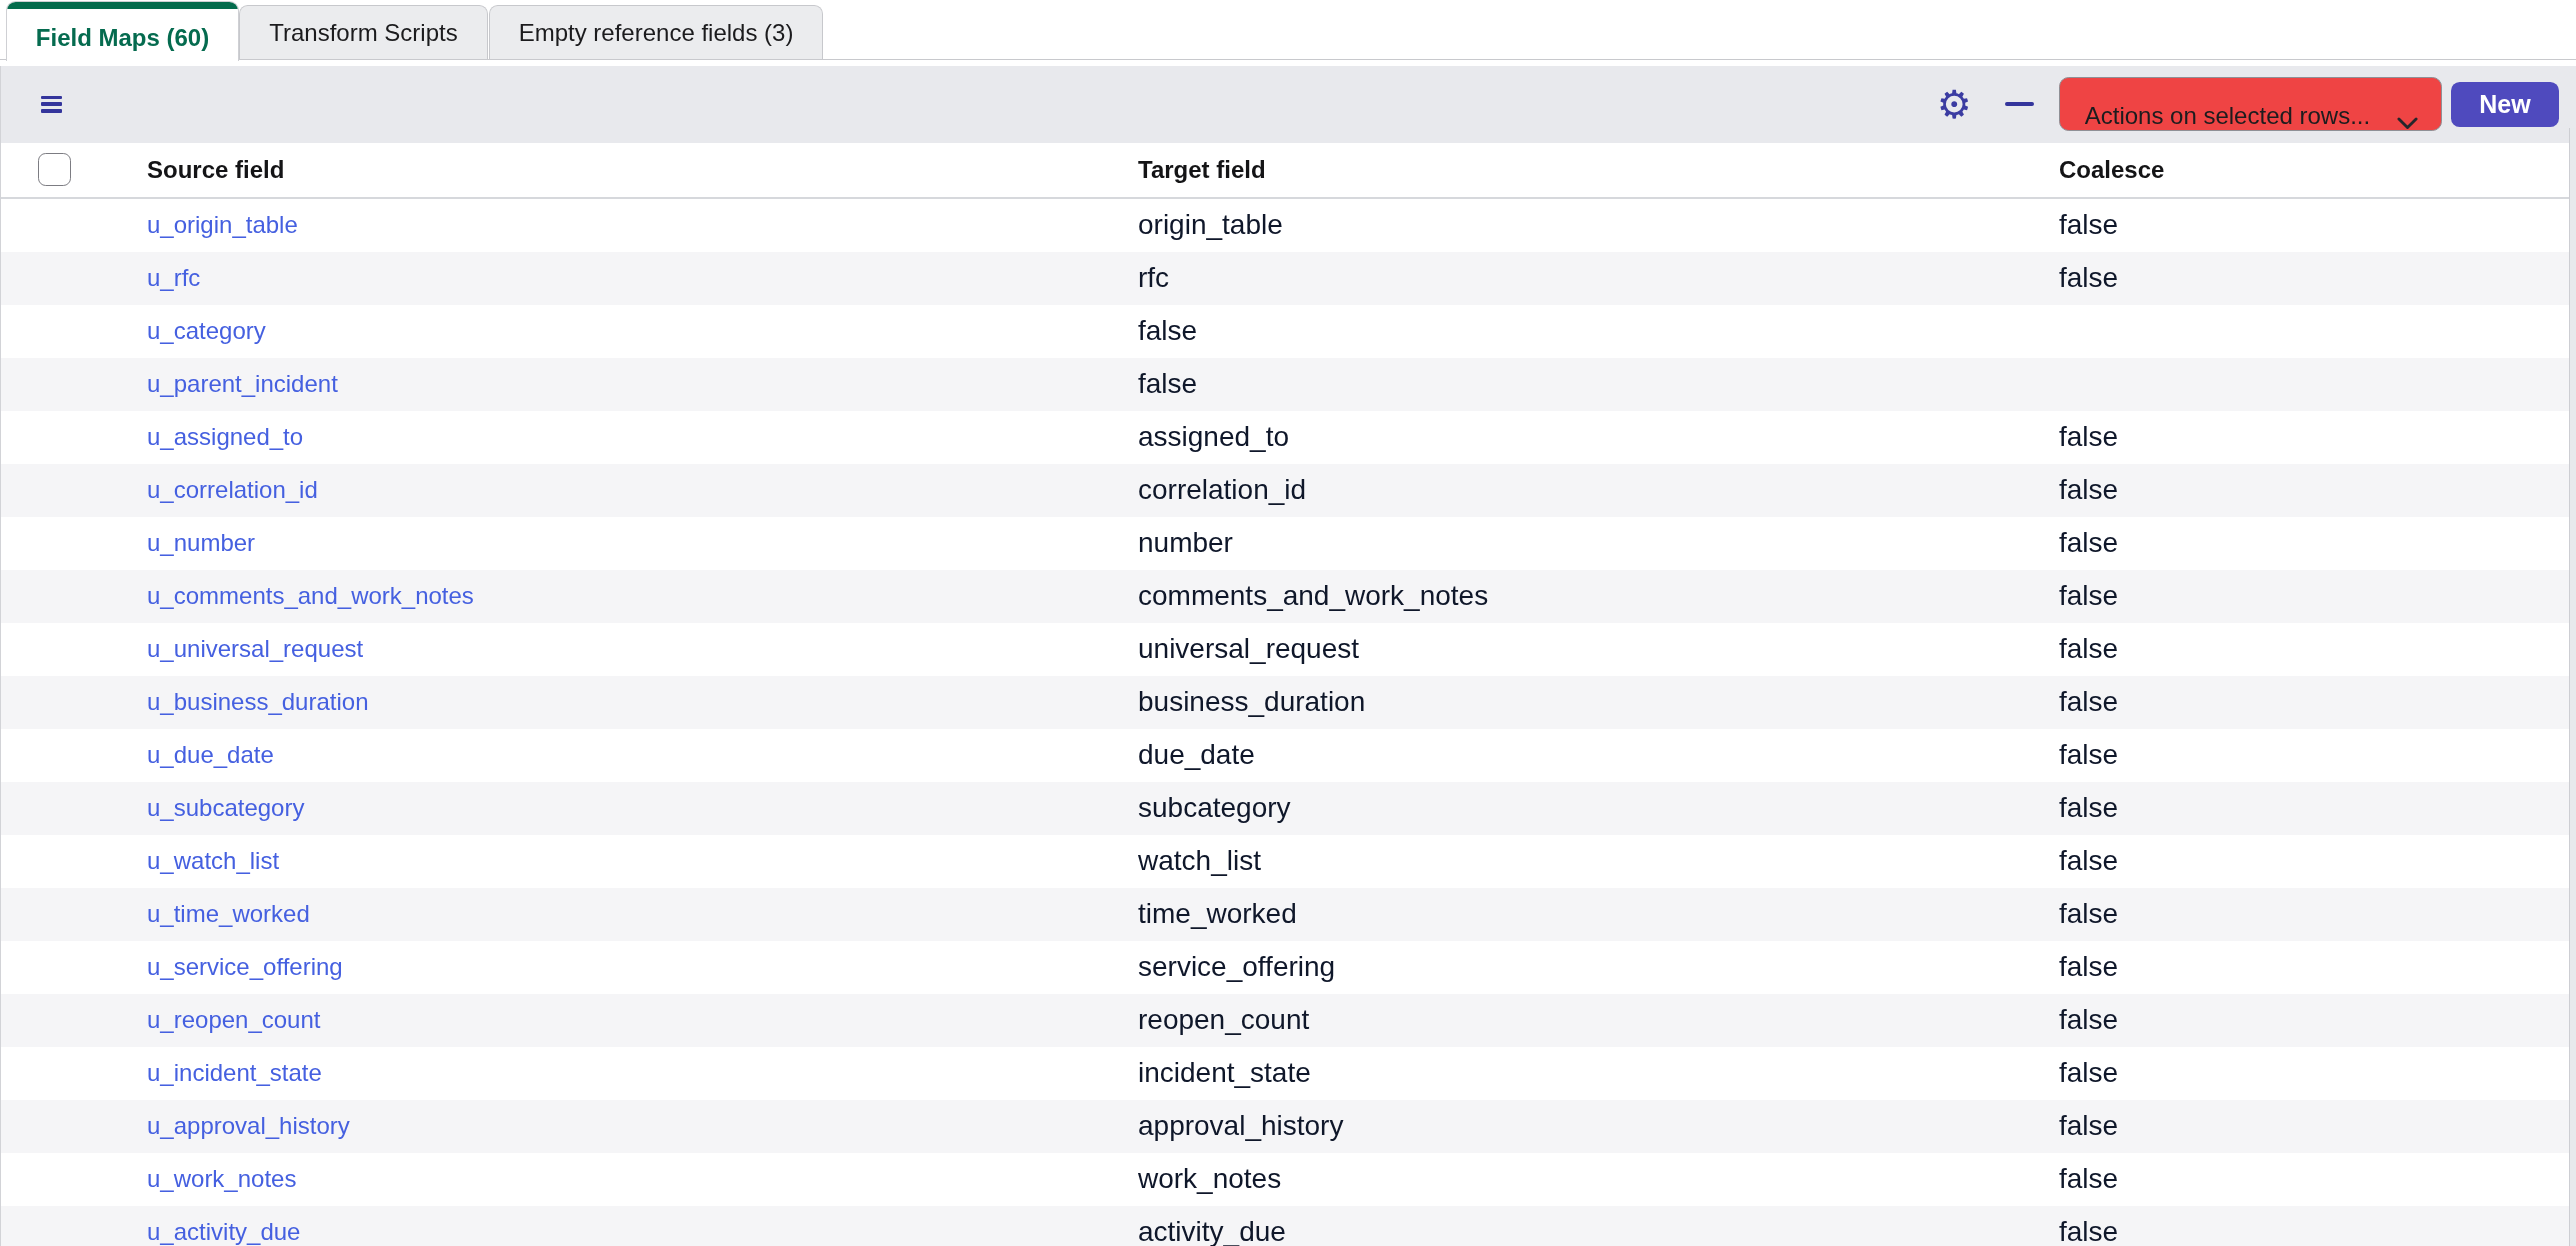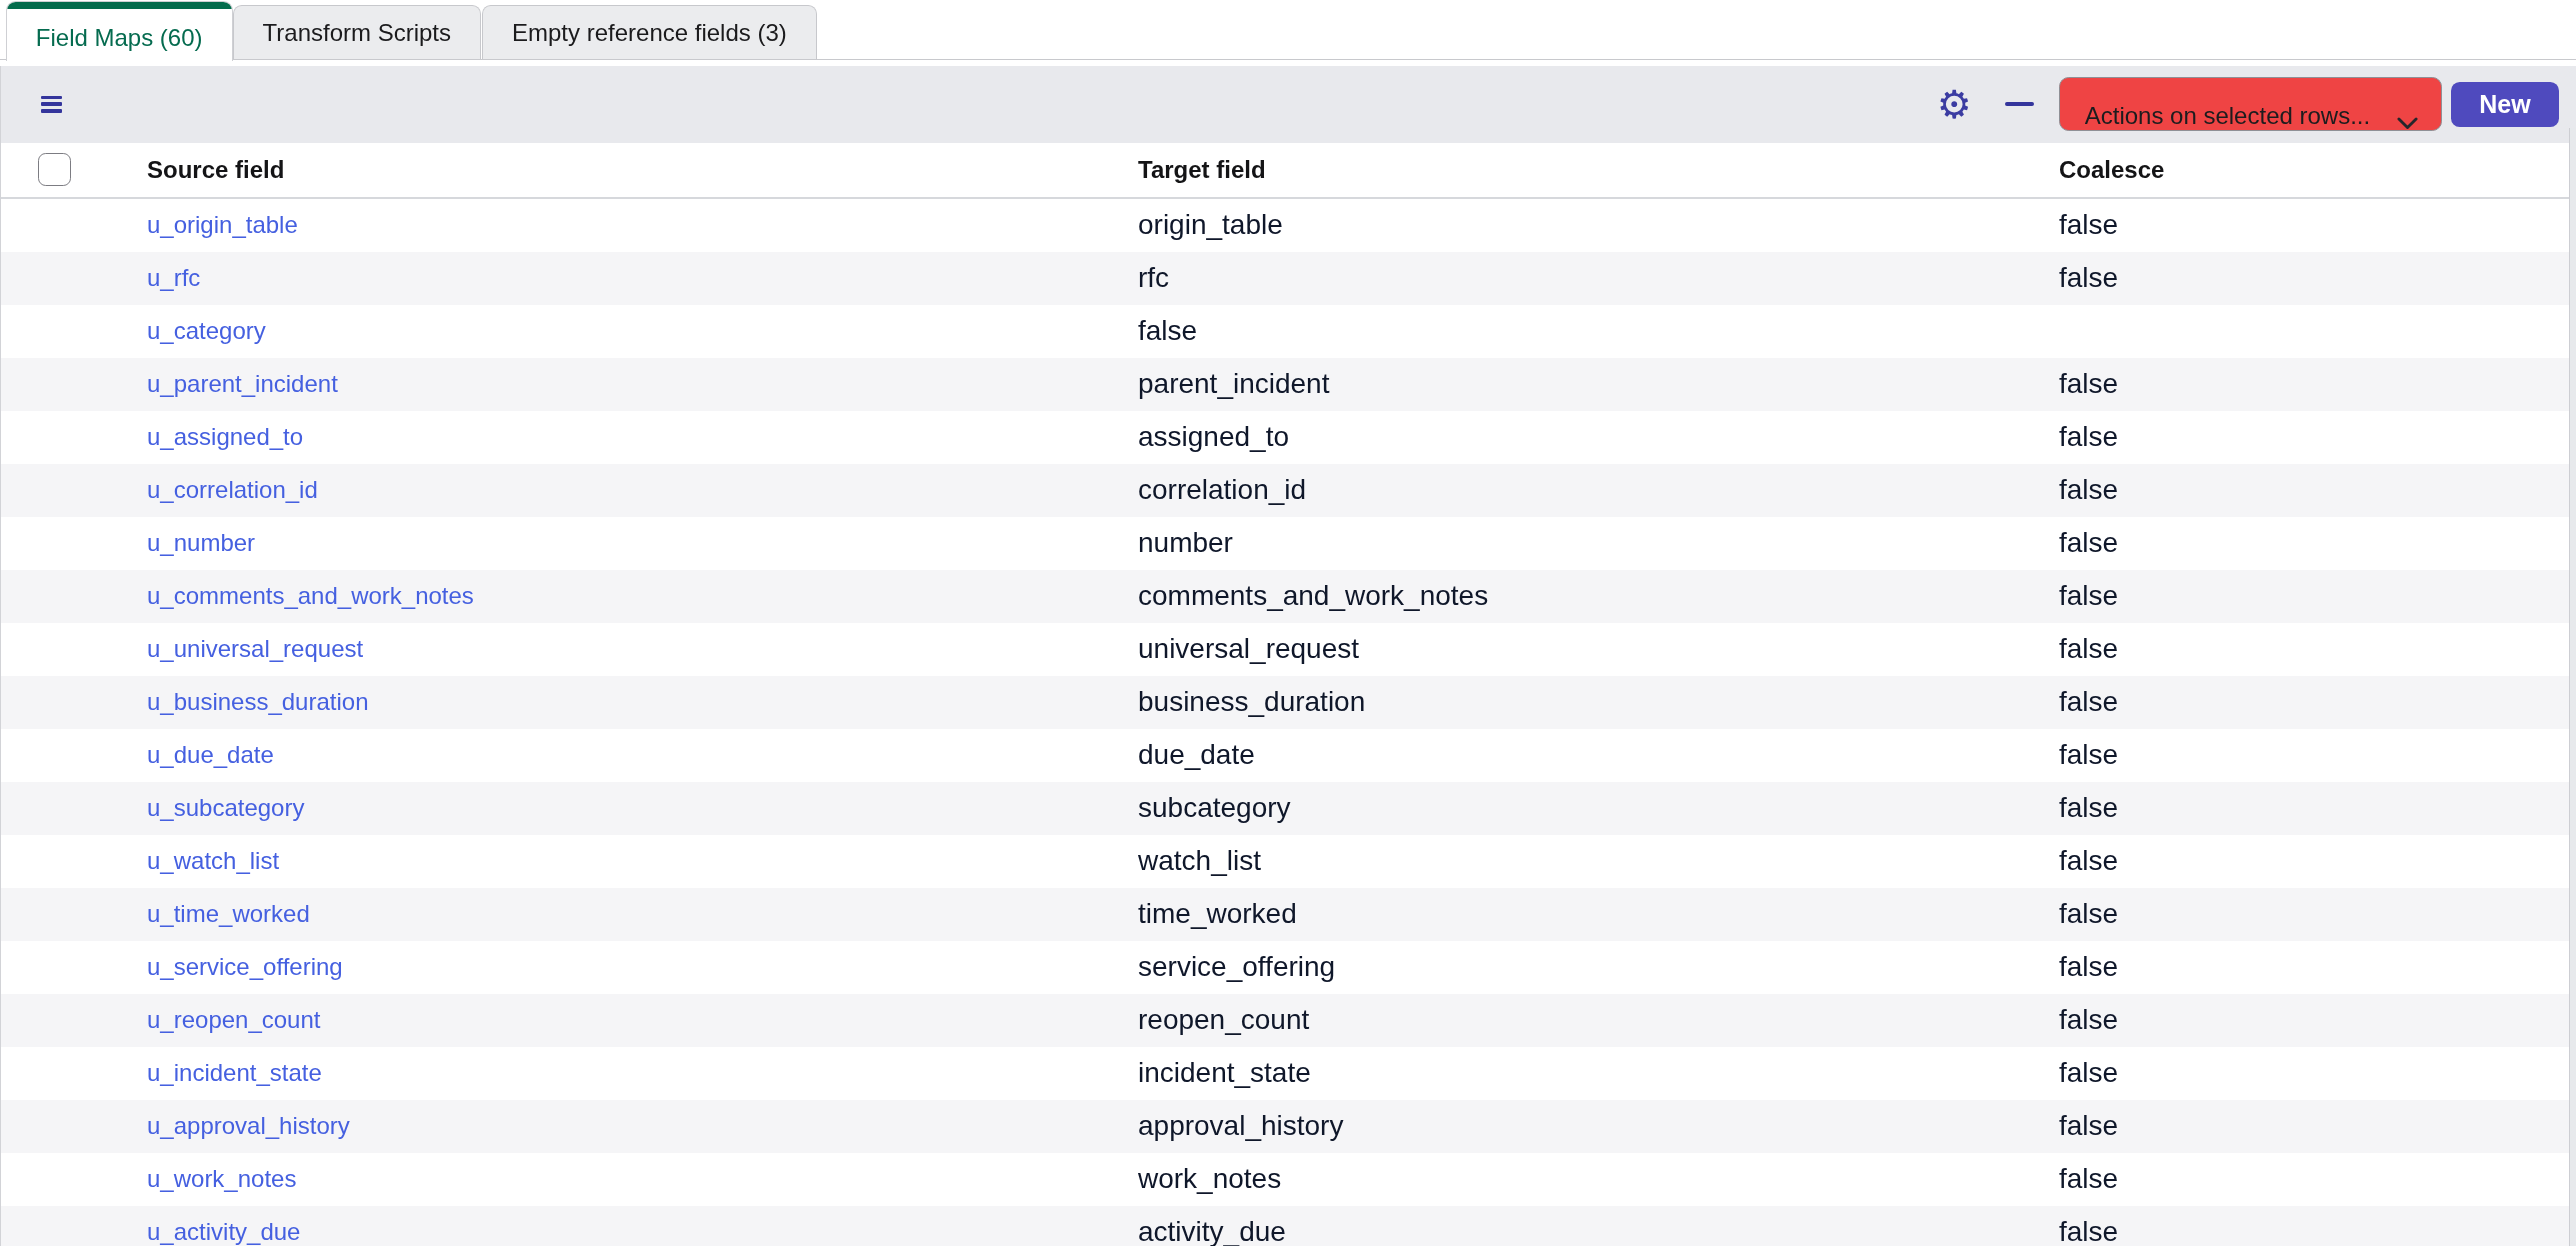--- a/index.html
+++ b/index.html
@@ -8,21 +8,21 @@
 
   
   .tabstrip { display:flex; align-items:flex-end; height:60px; border-bottom:1.9px solid #c8c9cd;
               background:#ffffff; padding-left:5.8px; }
   .tab { display:flex; align-items:center; justify-content:center;
          padding:0 29px; font-size:24px; white-space:nowrap; cursor:pointer; }
   .tab.inactive { height:54px; background:#ebecee; border:1px solid #c7c8cc; border-bottom:none;
                   border-radius:8.7px 8.7px 0 0; margin-right:1px; color:#1b1b1d; }
   .tab.active { position:relative; height:60px; margin-bottom:-1.9px; background:#ffffff;
                 border:1px solid #cfd0d4; border-bottom:none; border-radius:9.6px 9.6px 0 0;
-                overflow:hidden; color:#056b4f; z-index:2; padding-top:13px; }
+                overflow:hidden; color:#056b4f; z-index:2; padding-top:13px;font-weight:bold; }
   .tab.active::before { content:""; position:absolute; top:0; left:0; right:0; height:6.7px;
                         background:#046c4d; }
 
   .tab-gap { height:5.8px; background:#ffffff; }
 
   
   .panel { border-left:1.9px solid #d2d3d7; position:relative; }
   .toolbar { height:77px; background:#e8e9ed; display:flex; align-items:center;
              padding:0 17.3px 0 40px; }
   .hamburger { display:flex; flex-direction:column; gap:2.9px; cursor:pointer; }
@@ -109,21 +109,20 @@
 
   <div class="grid row">
     <div class="cell"></div>
     <a class="link" href="#">u_category</a>
     <div class="cell">false</div>
   </div>
 
   <div class="grid row">
     <div class="cell"></div>
     <a class="link" href="#">u_parent_incident</a>
-    <div class="cell">parent_incident</div>
     <div class="cell">false</div>
   </div>
 
   <div class="grid row">
     <div class="cell"></div>
     <a class="link" href="#">u_assigned_to</a>
     <div class="cell">assigned_to</div>
     <div class="cell">false</div>
   </div>
 

